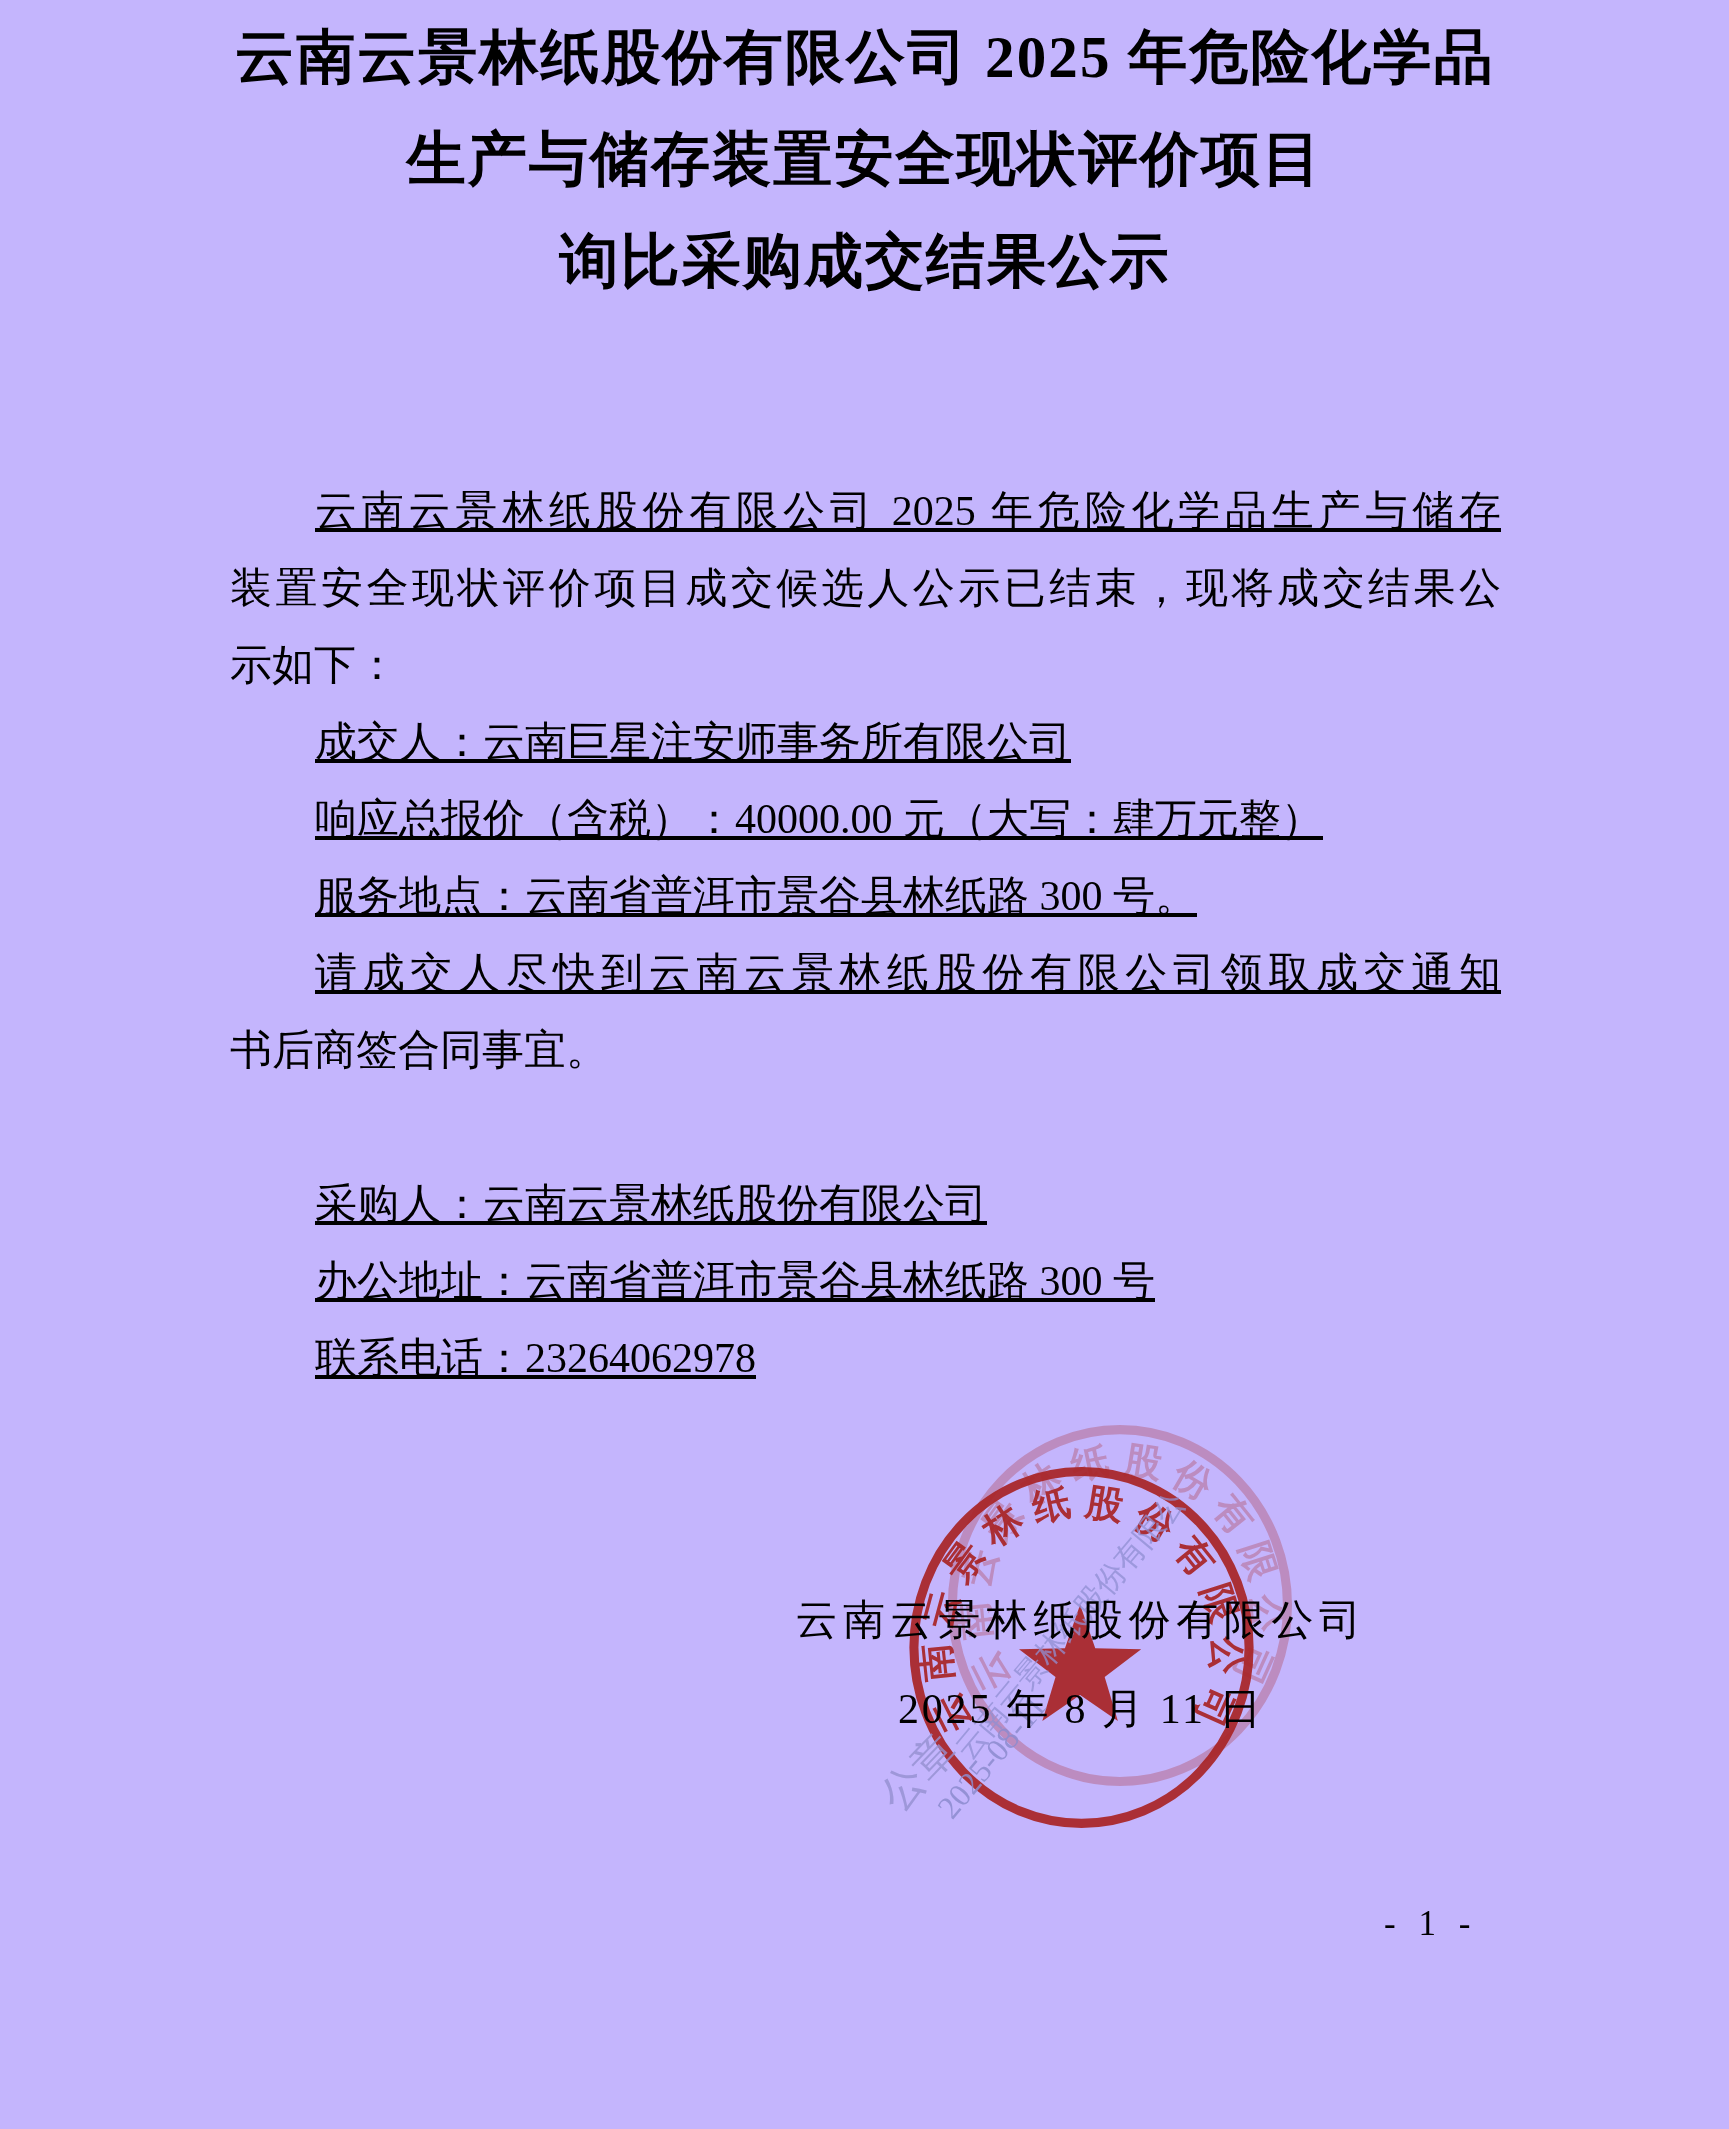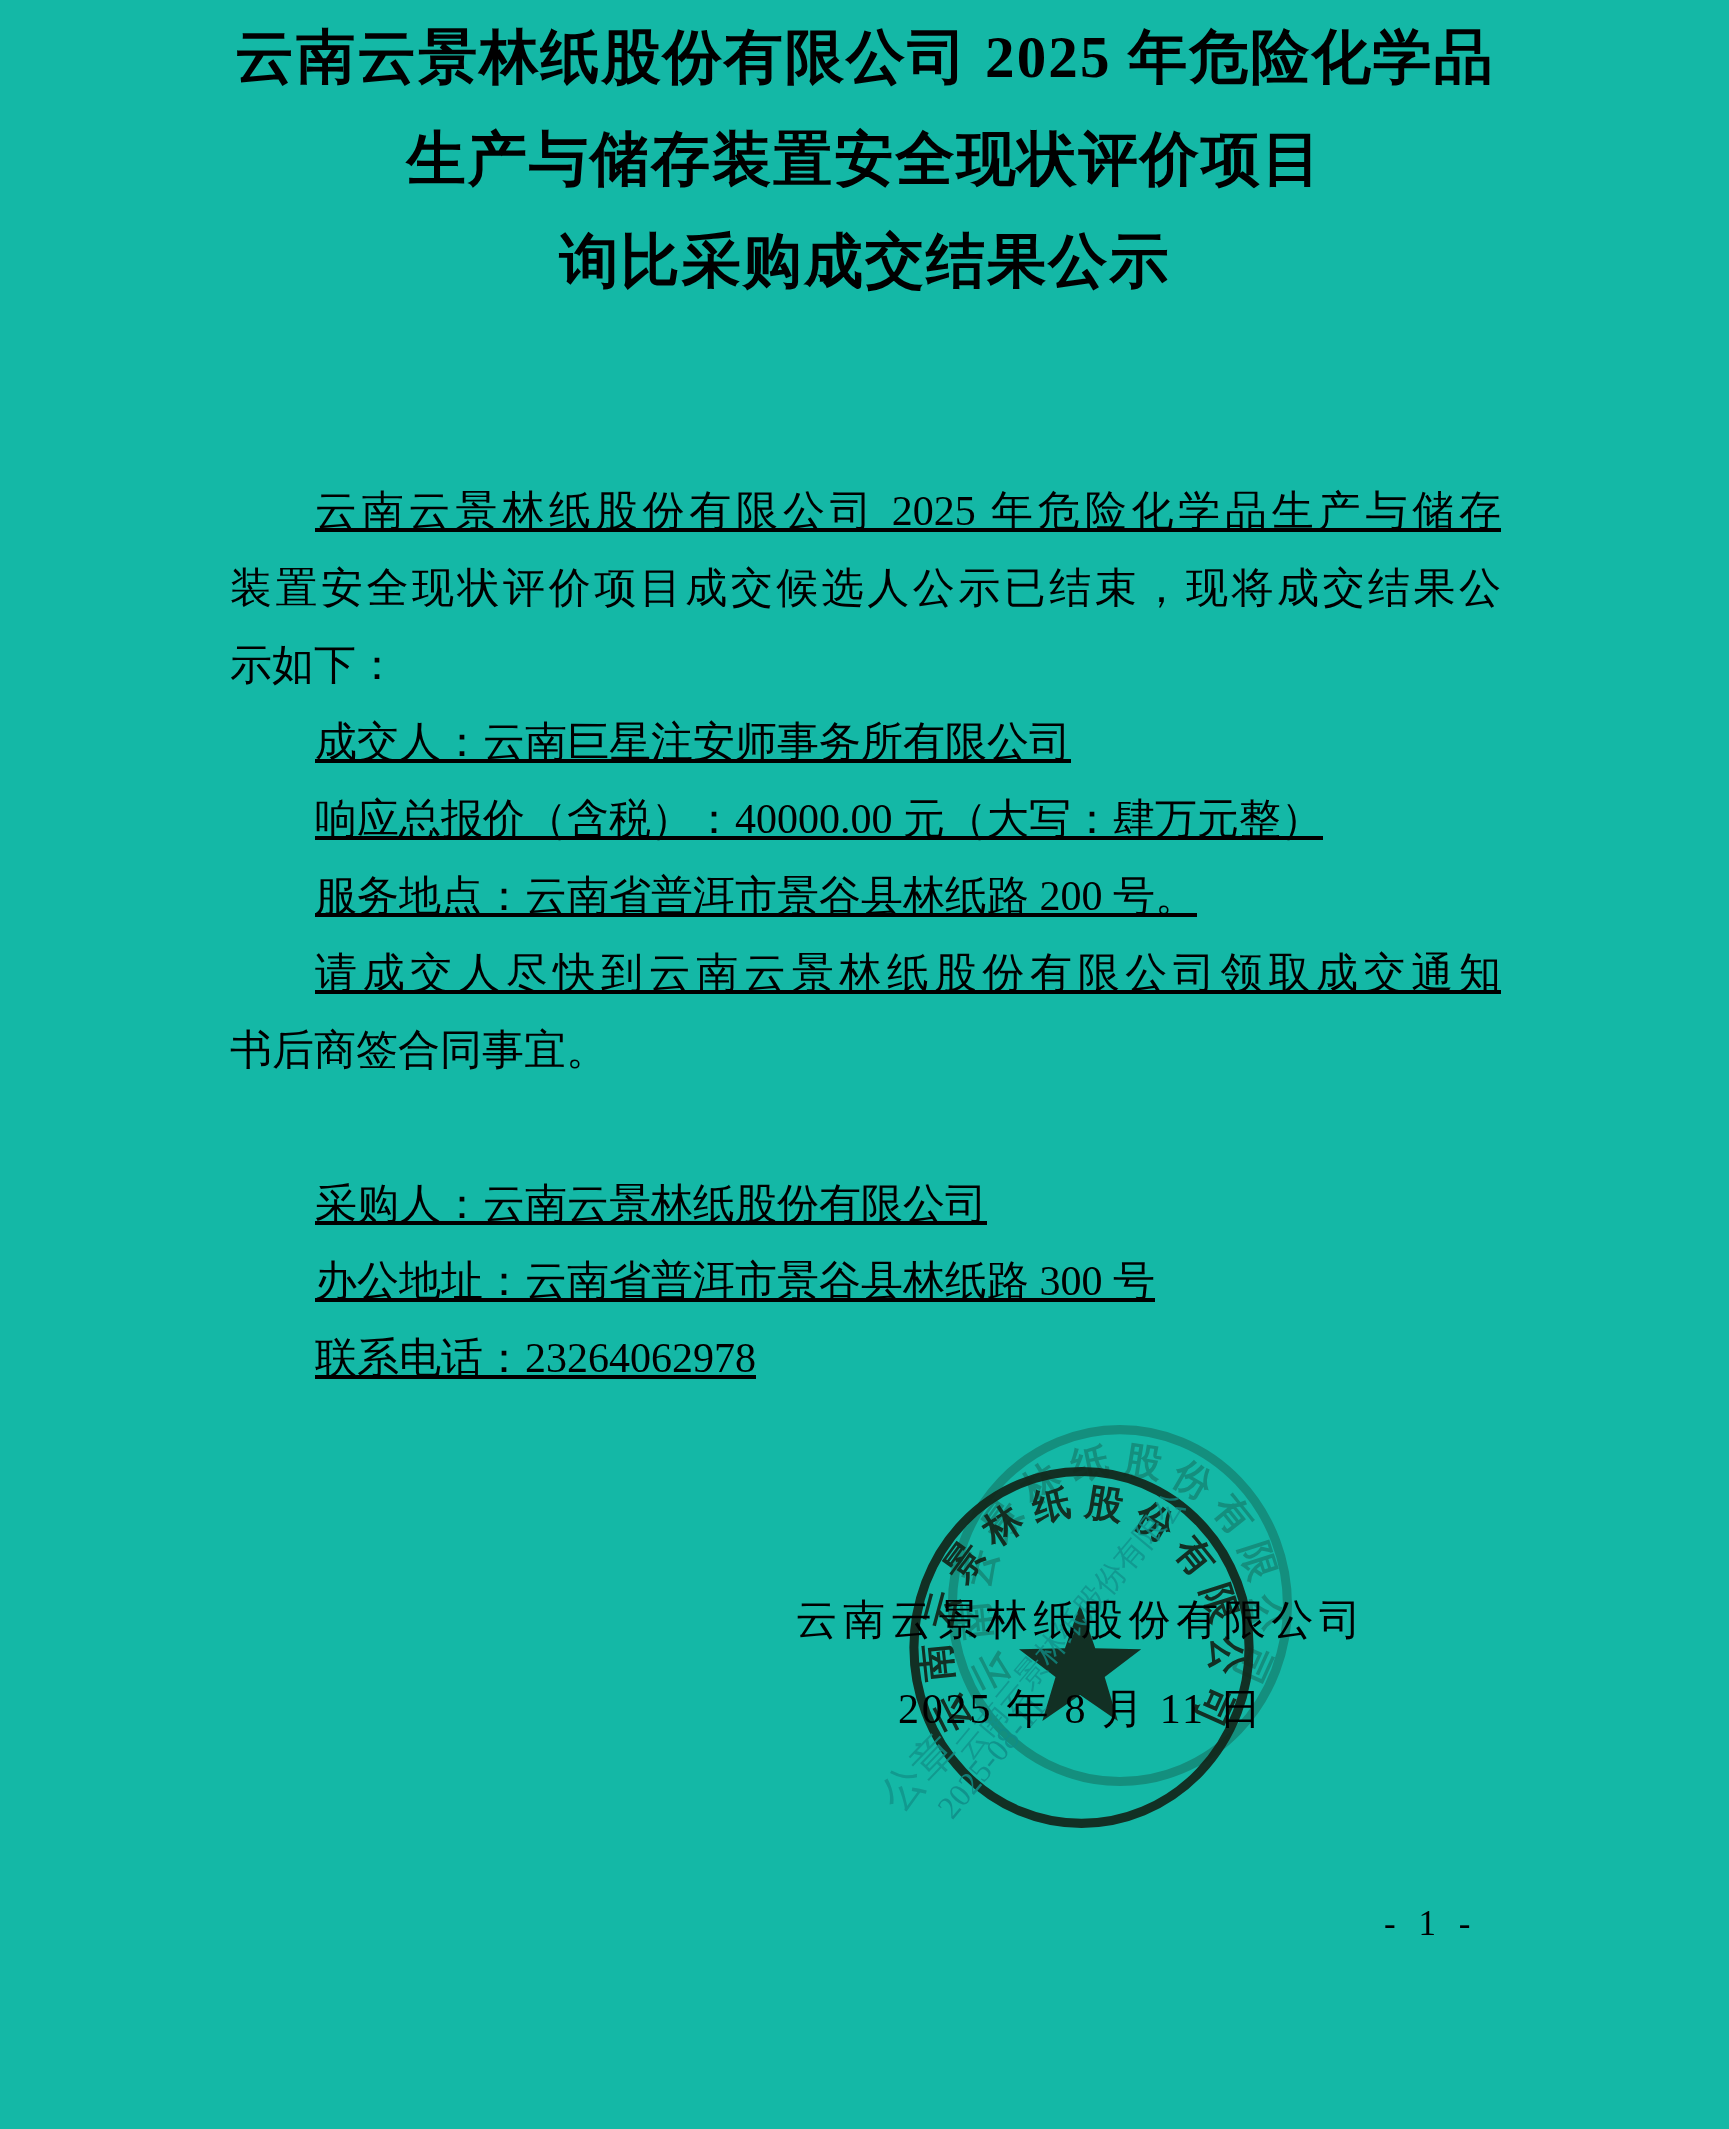--- a/index.html
+++ b/index.html
@@ -1,20 +1,20 @@
 <!DOCTYPE html>
 <html style="font-size:11px"><head>
 <meta charset="utf-8">
 <style>
   html, body { margin: 0; padding: 0; background: #ffffff; }
   .page {
     position: relative;
     width: 1730px;
     height: 2129px;
-    background: #14b8a6;
+    background: #c4b5fd;
     overflow: hidden;
     font-family: "Liberation Serif", "DejaVu Serif", serif;
     color: #000;
   }
   .title {
     position: absolute;
     top: 5.6px;
     left: 0;
     width: 1730px;
     text-align: center;
@@ -84,21 +84,21 @@
     <div>生产与储存装置安全现状评价项目</div>
     <div>询比采购成交结果公示</div>
   </div>
 
   <div class="body-text">
     <div class="bline indent justify">云南云景林纸股份有限公司 2025 年危险化学品生产与储存</div>
     <div class="bline justify">装置安全现状评价项目成交候选人公示已结束，现将成交结果公</div>
     <div class="bline">示如下：</div>
     <div class="bline indent">成交人：云南巨星注安师事务所有限公司</div>
     <div class="bline indent">响应总报价（含税）：40000.00 元（大写：肆万元整）</div>
-    <div class="bline indent">服务地点：云南省普洱市景谷县林纸路 200 号。</div>
+    <div class="bline indent">服务地点：云南省普洱市景谷县林纸路 300 号。</div>
     <div class="bline indent justify">请成交人尽快到云南云景林纸股份有限公司领取成交通知</div>
     <div class="bline">书后商签合同事宜。</div>
     <div class="bline"></div>
     <div class="bline indent">采购人：云南云景林纸股份有限公司</div>
     <div class="bline indent">办公地址：云南省普洱市景谷县林纸路 300 号</div>
     <div class="bline indent">联系电话：23264062978</div>
   </div>
 
   <div class="signature">
     <div class="sig-company">云南云景林纸股份有限公司</div>

